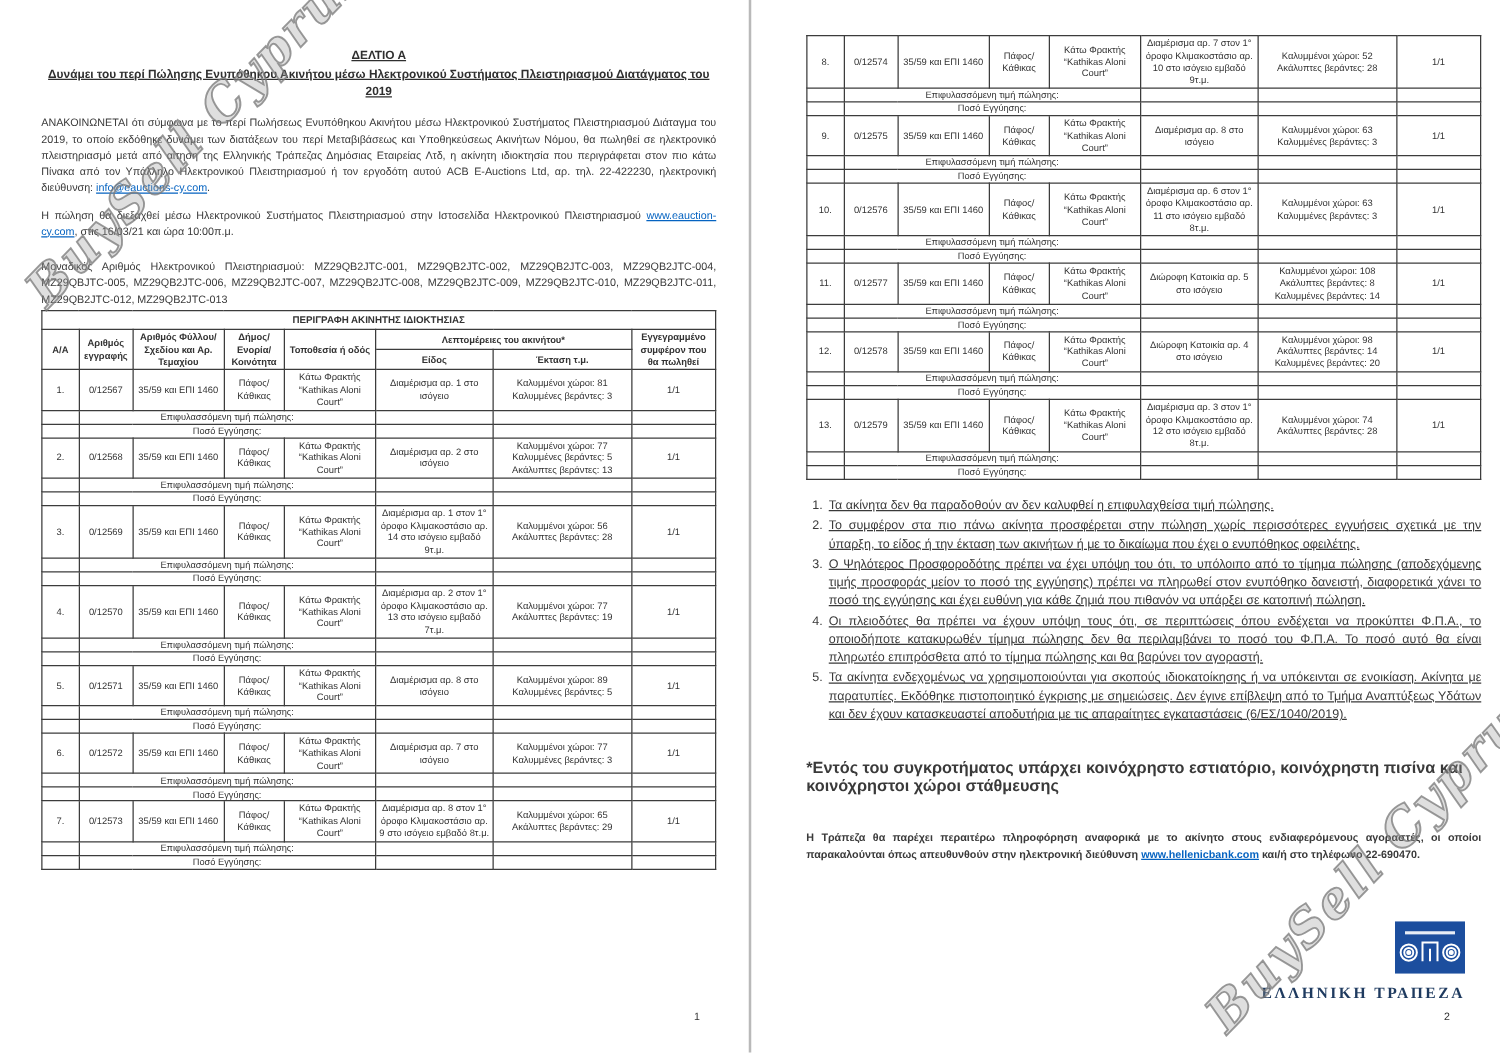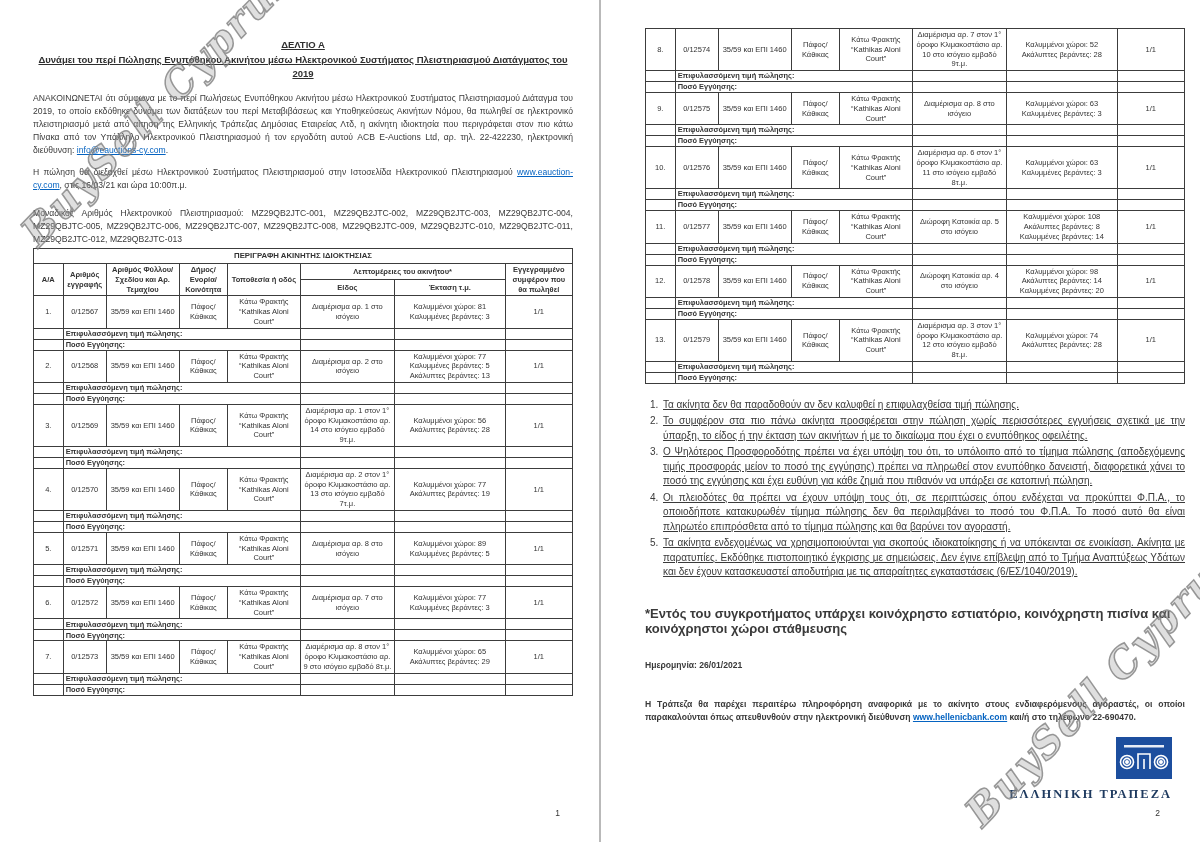--- a/index.html
+++ b/index.html
@@ -27,21 +27,21 @@
 
   
   table.prop{border-collapse:collapse;width:100%;table-layout:fixed;}
   table.prop th,table.prop td{
     border:1px solid #3c3c3c;font-size:7.5px;line-height:1.3;text-align:center;
     vertical-align:middle;padding:1px 2px;color:#333;word-wrap:break-word;
   }
   table.prop th{font-weight:bold;}
   tr.tbl-title th{font-size:7.8px;padding:2px;}
   tr.sub-row td{height:10px;padding:0 2px;}
-  tr.sub-row td.sub-label{text-align:left;font-weight:bold;font-size:7.4px;}
+  tr.sub-row td.sub-label{text-align:center;font-weight:normal;font-size:7.4px;}
   td.extent-cell div{white-space:nowrap;}
   .pgnum{position:absolute;bottom:24px;right:40px;font-size:8.5px;color:#333;}
 
   
   ol.notes{margin:14px 0 2px 0;padding-left:16px;font-size:10px;line-height:1.45;text-align:justify;color:#3a3a3a;text-decoration:underline;}
   ol.notes li{margin-bottom:2px;padding-left:2px;}
   .footnote{font-size:13px;font-weight:bold;margin-top:26px;color:#3a3a3a;}
   .dateline{font-size:8.6px;font-weight:bold;margin-top:24px;color:#3a3a3a;}
   .bank-para{font-size:8.6px;font-weight:bold;line-height:1.5;text-align:justify;margin-top:28px;color:#3a3a3a;}
 
@@ -489,21 +489,20 @@
     <ol class="notes">
       <li>Τα ακίνητα δεν θα παραδοθούν αν δεν καλυφθεί η επιφυλαχθείσα τιμή πώλησης.</li>
       <li>Το συμφέρον στα πιο πάνω ακίνητα προσφέρεται στην πώληση χωρίς περισσότερες εγγυήσεις σχετικά με την ύπαρξη, το είδος ή την έκταση των ακινήτων ή με το δικαίωμα που έχει ο ενυπόθηκος οφειλέτης.</li>
       <li>Ο Ψηλότερος Προσφοροδότης πρέπει να έχει υπόψη του ότι, το υπόλοιπο από το τίμημα πώλησης (αποδεχόμενης τιμής προσφοράς μείον το ποσό της εγγύησης) πρέπει να πληρωθεί στον ενυπόθηκο δανειστή, διαφορετικά χάνει το ποσό της εγγύησης και έχει ευθύνη για κάθε ζημιά που πιθανόν να υπάρξει σε κατοπινή πώληση.</li>
       <li>Οι πλειοδότες θα πρέπει να έχουν υπόψη τους ότι, σε περιπτώσεις όπου ενδέχεται να προκύπτει Φ.Π.Α., το οποιοδήποτε κατακυρωθέν τίμημα πώλησης δεν θα περιλαμβάνει το ποσό του Φ.Π.Α. Το ποσό αυτό θα είναι πληρωτέο επιπρόσθετα από το τίμημα πώλησης και θα βαρύνει τον αγοραστή.</li>
       <li>Τα ακίνητα ενδεχομένως να χρησιμοποιούνται για σκοπούς ιδιοκατοίκησης ή να υπόκεινται σε ενοικίαση. Ακίνητα με παρατυπίες. Εκδόθηκε πιστοποιητικό έγκρισης με σημειώσεις. Δεν έγινε επίβλεψη από το Τμήμα Αναπτύξεως Υδάτων και δεν έχουν κατασκευαστεί αποδυτήρια με τις απαραίτητες εγκαταστάσεις (6/ΕΣ/1040/2019).</li>
     </ol>
 
     <div class="footnote">*Εντός του συγκροτήματος υπάρχει κοινόχρηστο εστιατόριο, κοινόχρηστη πισίνα και κοινόχρηστοι χώροι στάθμευσης</div>
 
-    <div class="dateline">Ημερομηνία: 26/01/2021</div>
 
     <p class="bank-para"><span>Η Τράπεζα θα παρέχει περαιτέρω πληροφόρηση αναφορικά με το ακίνητο στους ενδιαφερόμενους αγοραστές, οι οποίοι παρακαλούνται όπως απευθυνθούν στην ηλεκτρονική διεύθυνση </span><a class="doclink">www.hellenicbank.com</a><span> και/ή στο τηλέφωνο 22-690470.</span></p>
   </div>
 
   <div class="logo-wrap">
     <svg class="logo-box" viewBox="0 0 56 42">
       <rect x="0" y="0" width="56" height="42" fill="#1c4e9e"></rect>
       <rect x="8" y="8" width="40" height="2.5" fill="#ffffff" opacity="0.9"></rect>
       <g stroke="#ffffff" stroke-width="1.6" fill="none">
         <circle cx="11" cy="25" r="6.5"></circle>

